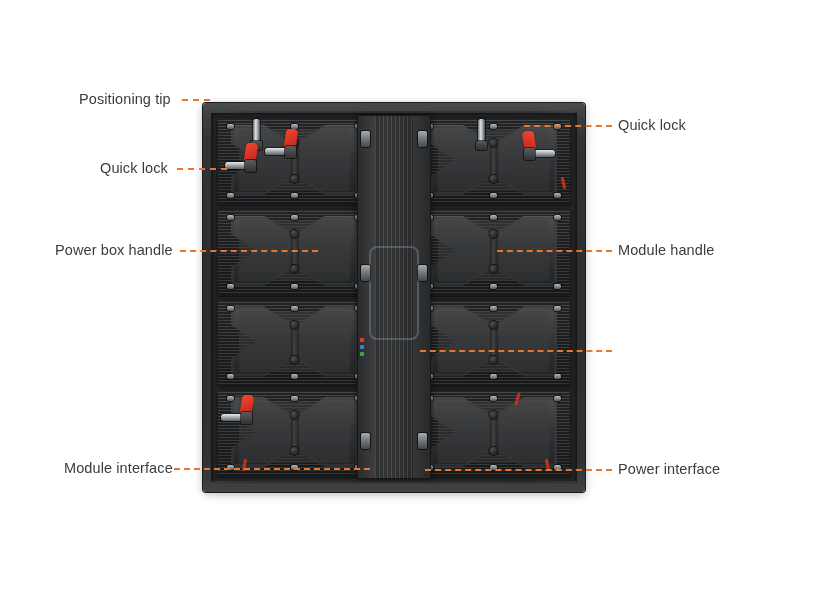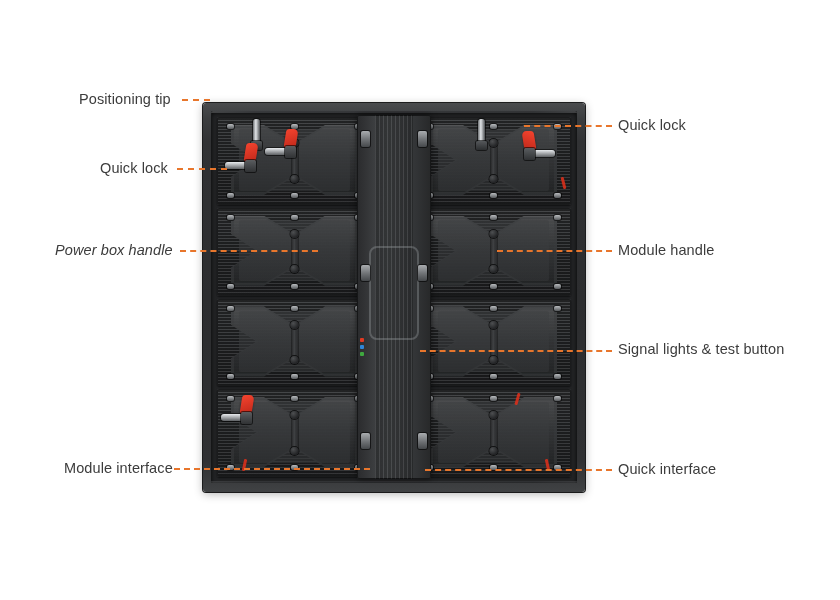--- a/index.html
+++ b/index.html
@@ -363,23 +363,22 @@
   <div class="lead" style="left:420px;top:350px;width:192px;"></div>
   <div class="lead" style="left:174px;top:468px;width:196px;"></div>
   <div class="lead" style="left:425px;top:469px;width:187px;"></div>
 
   <div class="label" style="left:79px;top:92px;">Positioning tip</div>
 
   <div class="label" style="left:100px;top:161px;">Quick lock</div>
 
   <div class="label r" style="left:618px;top:118px;">Quick lock</div>
 
-  <div class="label" style="left:55px;top:243px;font-style:italic;">Power box handle</div>
+  <div class="label" style="left:55px;top:243px;">Power box handle</div>
 
   <div class="label r" style="left:618px;top:243px;">Module handle</div>
 
-  <div class="label r" style="left:618px;top:342px;">Signal lights &amp; test button</div>
 
   <div class="label" style="left:64px;top:461px;">Module interface</div>
 
-  <div class="label r" style="left:618px;top:462px;">Quick interface</div>
+  <div class="label r" style="left:618px;top:462px;">Power interface</div>
 
 </div>
 
 </body></html>

